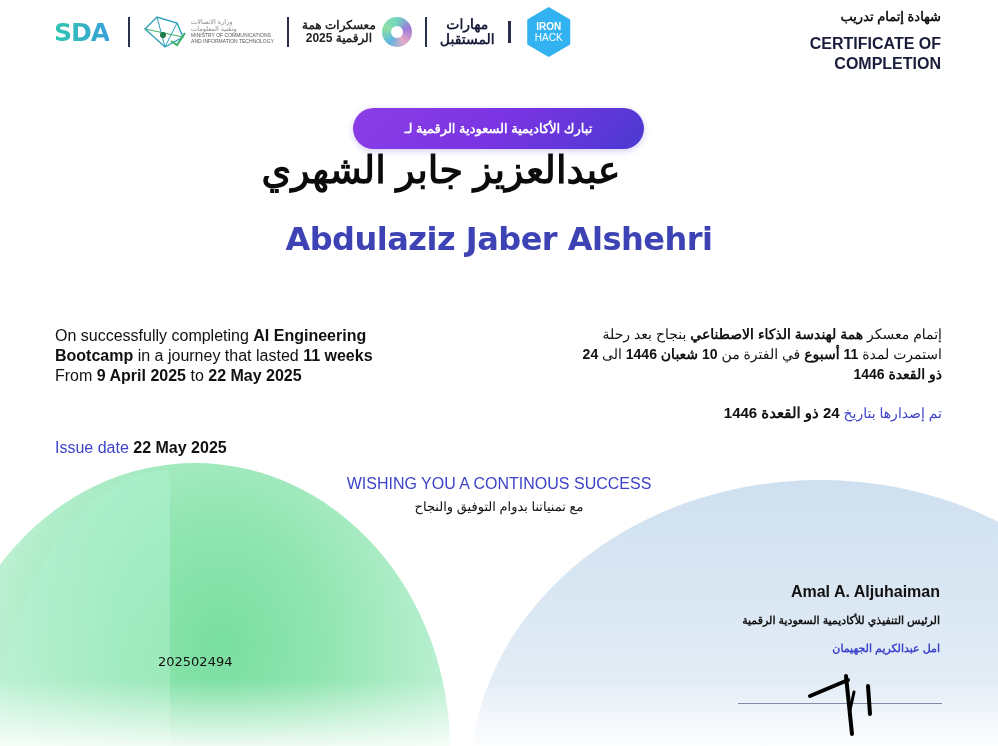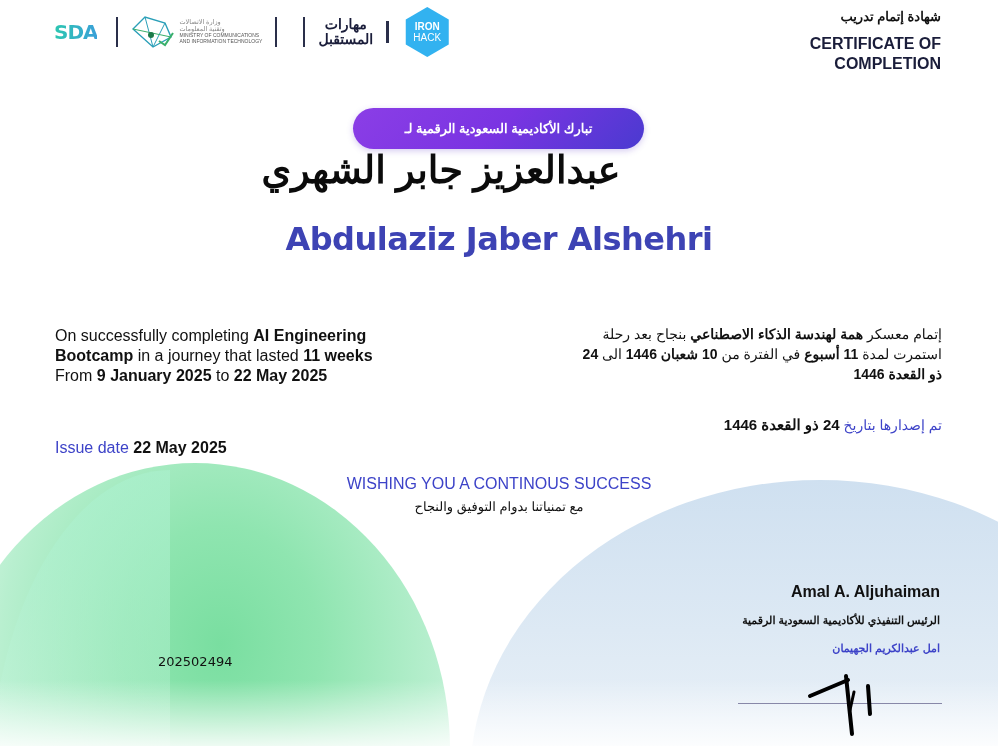--- a/index.html
+++ b/index.html
@@ -31,21 +31,21 @@
     position:absolute; left:0; top:680px; width:998px; height:66px;
     background: linear-gradient(180deg, rgba(255,255,255,0) 0%, rgba(255,255,255,0.85) 100%);
     z-index:1;
   }
   .layer { position:absolute; z-index:2; }
 
   
   .logos { left:54px; top:12px; height:40px; display:flex; align-items:center; }
   .sda { display:flex; align-items:center; }
   .sda-mark {
-    font-family:"DejaVu Sans", sans-serif; font-weight:bold; font-size:20px; letter-spacing:-1px;
+    font-family:"DejaVu Sans", sans-serif; font-weight:bold; font-size:25px; letter-spacing:-1px;
     background: linear-gradient(90deg,#2cc7b0,#3aa0d8); -webkit-background-clip:text; background-clip:text; color:transparent;
     margin-right:6px;
   }
   .sda-text { display:flex; flex-direction:column; align-items:flex-end; line-height:12px; }
   .sda-ar { font-size:11px; color:#222; direction:rtl; }
   .sda-en { font-size:10.5px; color:#222; }
   .vsep { width:2px; height:30px; background:#2a2f4a; margin:0 13px; }
   .mcit { display:flex; align-items:center; }
   .mcit-mark { width:44px; height:34px; margin-right:4px; }
   .mcit-text { display:flex; flex-direction:column; font-size:5px; color:#555; line-height:6.3px; }
@@ -77,21 +77,21 @@
     box-shadow:0 2px 6px rgba(90,50,200,0.25);
   }
   .name-ar { left:0; width:882px; top:148px; text-align:center; font-size:38px; font-weight:bold; direction:rtl; color:#0b0b0b; }
   .name-en { left:0; width:998px; top:220px; text-align:center; font-size:32px; font-weight:bold; color:#3d43b4; font-family:"DejaVu Sans", sans-serif; letter-spacing:-0.5px; }
 
   .desc-en { left:55px; top:326px; width:360px; font-size:16px; line-height:20px; color:#111; }
   .desc-en b { font-weight:bold; }
   .issue-en { left:55px; top:405px; font-size:16px;margin-top:34px; }
   .blue { color:#3d43c8; }
   .desc-ar { right:56px; top:324px; width:360px; font-size:14px; line-height:20px; direction:rtl; text-align:right; color:#111; }
-  .issue-ar { right:56px; top:404px; font-size:14px; direction:rtl; text-align:right;margin-top:12px; }
+  .issue-ar { right:56px; top:404px; font-size:14px; direction:rtl; text-align:right; }
   .issue-ar b { font-size:15px; }
 
   .wish-en { left:0; width:998px; top:475px; text-align:center; font-size:16px; color:#3d43c8; }
   .wish-ar { left:0; width:998px; top:499px; text-align:center; font-size:13px; direction:rtl; color:#111; }
 
   .sig-name { right:58px; top:583px; font-size:16px; font-weight:bold; color:#111; }
   .sig-role { right:58px; top:614px; font-size:11px; font-weight:bold; direction:rtl; color:#111; }
   .sig-ar-name { right:58px; top:642px; font-size:11px; font-weight:bold; direction:rtl; color:#3d43c8; }
   .sig-line { left:738px; top:703px; width:204px; height:1px; background:#8888a8; }
   .sig-mark { left:806px; top:670px; width:80px; height:70px; }
@@ -120,20 +120,27 @@
       <circle cx="20" cy="20" r="3" fill="#1c7a4a"></circle>
     </svg>
     <div class="mcit-text">
       <span class="ar">وزارة الاتصالات</span>
       <span class="ar">وتقنية المعلومات</span>
       <span>MINISTRY OF COMMUNICATIONS</span>
       <span>AND INFORMATION TECHNOLOGY</span>
     </div>
   </div>
   <div class="vsep"></div>
+  <div class="hima">
+    <div class="hima-text">
+      <div>معسكرات همة</div>
+      <div>الرقمية 2025</div>
+    </div>
+    <div class="hima-mark"></div>
+  </div>
   <div class="vsep"></div>
   <div class="skills">
     <div>مهارات</div>
     <div>المستقبل</div>
   </div>
   <div class="vsep" style="height:22px;width:3px;"></div>
   <div class="ironhack">
     <span class="b">IRON</span>
     <span>HACK</span>
   </div>
@@ -145,21 +152,21 @@
   <div class="cert-en">COMPLETION</div>
 </div>
 
 <div class="layer pill">تبارك الأكاديمية السعودية الرقمية لـ</div>
 
 <div class="layer name-ar">عبدالعزيز جابر الشهري</div>
 <div class="layer name-en">Abdulaziz Jaber Alshehri</div>
 
 <div class="layer desc-en">
   <span>On successfully completing </span><b>AI Engineering Bootcamp</b><span> in a journey that lasted </span><b>11 weeks</b><br>
-  <span>From </span><b>9 January 2025</b><span> to </span><b>22 May 2025</b>
+  <span>From </span><b>9 April 2025</b><span> to </span><b>22 May 2025</b>
 </div>
 <div class="layer issue-en">
   <span class="blue">Issue date</span>
   <b>22 May 2025</b>
 </div>
 
 <div class="layer desc-ar">
   <span>إتمام معسكر </span><b>همة لهندسة الذكاء الاصطناعي</b><span> بنجاح بعد رحلة استمرت لمدة </span><b>11 أسبوع</b><span> في الفترة من </span><b>10 شعبان 1446</b><span> الى </span><b>24 ذو القعدة 1446</b>
 </div>
 <div class="layer issue-ar">

